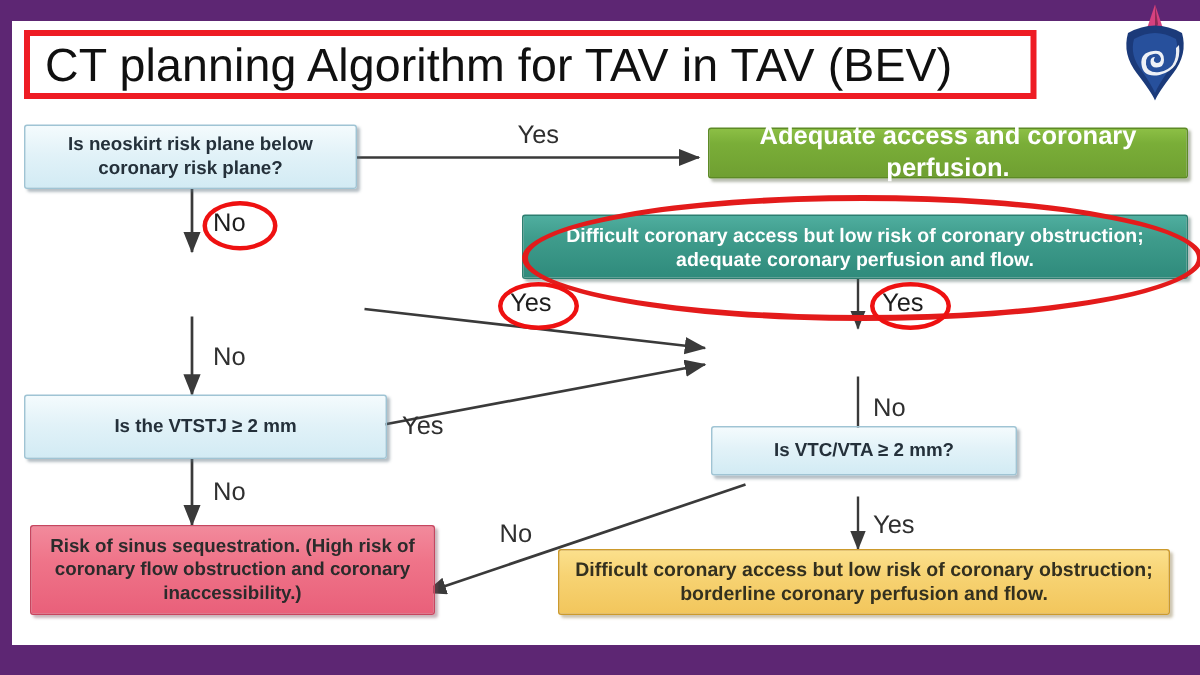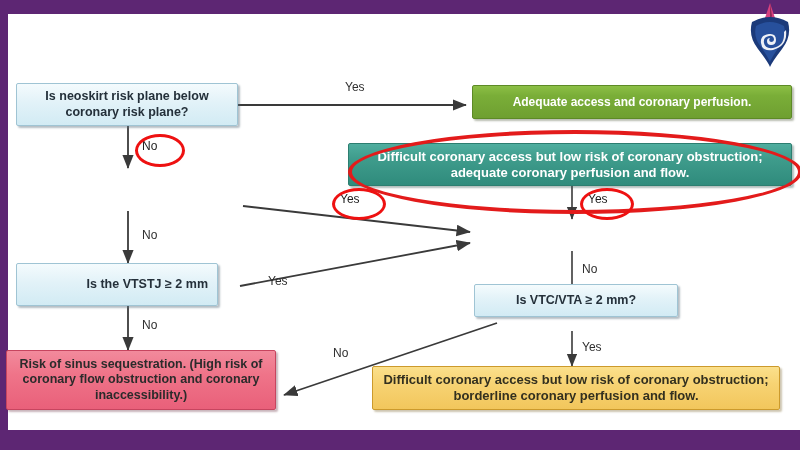--- a/index.html
+++ b/index.html
@@ -62,21 +62,21 @@
     border:1px solid #9fc4d4;
     color:#24303a;font-size:12.5px;font-weight:bold;
     box-shadow:2px 2px 2px rgba(90,110,125,.45);
   }
   .blue.leftal{justify-content:flex-start;}
   .blue.leftal .inner{padding-left:14px;text-align:left;}
 
   .green{
     background:linear-gradient(180deg,#8cbf45 0%,#7aae38 30%,#6f9f31 100%);
     border:1px solid #5d8a26;
-    color:#ffffff;font-size:12px;
+    color:#ffffff;font-size:17px;
     box-shadow:2px 2px 2px rgba(80,90,60,.4);
   }
   .teal{
     background:linear-gradient(180deg,#4fae9f 0%,#3f9c8c 35%,#2f8b7c 100%);
     border:1px solid #2c7e70;
     color:#ffffff;font-size:13px;
     box-shadow:2px 2px 2px rgba(60,90,85,.4);
   }
   .pink{
     background:linear-gradient(180deg,#f28a9c 0%,#ef7489 40%,#e9607a 100%);
@@ -86,21 +86,21 @@
   }
   .gold{
     background:linear-gradient(180deg,#fbe08c 0%,#f7d373 40%,#f2c65c 100%);
     border:1px solid #cc9a2c;
     color:#33301f;font-size:13px;
     box-shadow:2px 2px 2px rgba(130,110,60,.4);
   }
 
   
   .elabel{
-    position:absolute;font-size:12px;color:#2f2f2f;
+    position:absolute;font-size:17px;color:#2f2f2f;
     font-family:"Liberation Sans", sans-serif;white-space:nowrap;
   }
   .elabel.circled{
     color:#1d1d1d;
   }
   
   .oval{
     position:absolute;border:3px solid #ee1111;border-radius:50%;
     pointer-events:none;
   }
@@ -129,20 +129,23 @@
       <path d="M28 1 L33 16 L28 21 L23 16 Z" fill="#d6417f"></path>
       <path d="M28 1 L30 14 L28 19 Z" fill="#8e2b57"></path>
       <path d="M10 20 Q28 10 46 20 Q50 34 40 47 Q30 60 28 65 Q26 60 16 47 Q6 34 10 20 Z" fill="#1b3a7a"></path>
       <path d="M14 24 Q28 16 42 24 Q45 35 37 45 Q30 55 28 60 Q26 55 19 45 Q11 35 14 24 Z" fill="#27509c"></path>
       <path d="M44 28 Q46 44 31 48 Q20 50 19 41 Q18 33 27 32 Q34 31 34 38 Q34 43 29 43
                Q25 43 25 39 Q25 36 28 36 Q26 39 29 40 Q32 40 32 37 Q31 33 27 34
                Q21 35 22 41 Q23 47 31 46 Q43 44 42 30 Z" fill="#ffffff" opacity="0.92"></path>
     </svg>
   </div>
 
+  <div class="title-box">
+    <div class="title-text">CT planning Algorithm for TAV in TAV (BEV)</div>
+  </div>
 
   <svg class="edges">
     <defs>
       <marker id="ah" markerWidth="9" markerHeight="9" refX="7.5" refY="3.2" orient="auto" markerUnits="strokeWidth">
         <path d="M0,0 L8,3.2 L0,6.4 z" fill="#3a3a3a"></path>
       </marker>
     </defs>
 
     <line x1="238" y1="105" x2="466" y2="105" stroke="#3a3a3a" stroke-width="1.8" marker-end="url(#ah)"></line>
 
@@ -163,25 +166,25 @@
     <line x1="572" y1="331" x2="572" y2="366" stroke="#3a3a3a" stroke-width="1.6" marker-end="url(#ah)"></line>
 
     <line x1="497" y1="323" x2="284" y2="395" stroke="#3a3a3a" stroke-width="1.8" marker-end="url(#ah)"></line>
   </svg>
 
   <div class="node blue" style="left:16px;top:83px;width:222px;height:43px;">
     <div class="inner">Is neoskirt risk plane below coronary risk plane?</div>
   </div>
 
 
-  <div class="node blue" style="left:16px;top:263px;width:202px;height:43px;justify-content:flex-end;">
+  <div class="node blue" style="left:16px;top:263px;width:242px;height:43px;">
     <div class="inner">Is the VTSTJ ≥ 2 mm</div>
   </div>
 
-  <div class="node pink" style="left:6px;top:350px;width:270px;height:60px;">
+  <div class="node pink" style="left:20px;top:350px;width:270px;height:60px;">
     <div class="inner">Risk of sinus sequestration. (High risk of coronary flow obstruction and coronary inaccessibility.)</div>
   </div>
 
   <div class="node green" style="left:472px;top:85px;width:320px;height:34px;">
     <div class="inner">Adequate access and coronary perfusion.</div>
   </div>
 
   <div class="node teal" style="left:348px;top:143px;width:444px;height:43px;">
     <div class="inner">Difficult coronary access but low risk of coronary obstruction; adequate coronary perfusion and flow.</div>
   </div>

